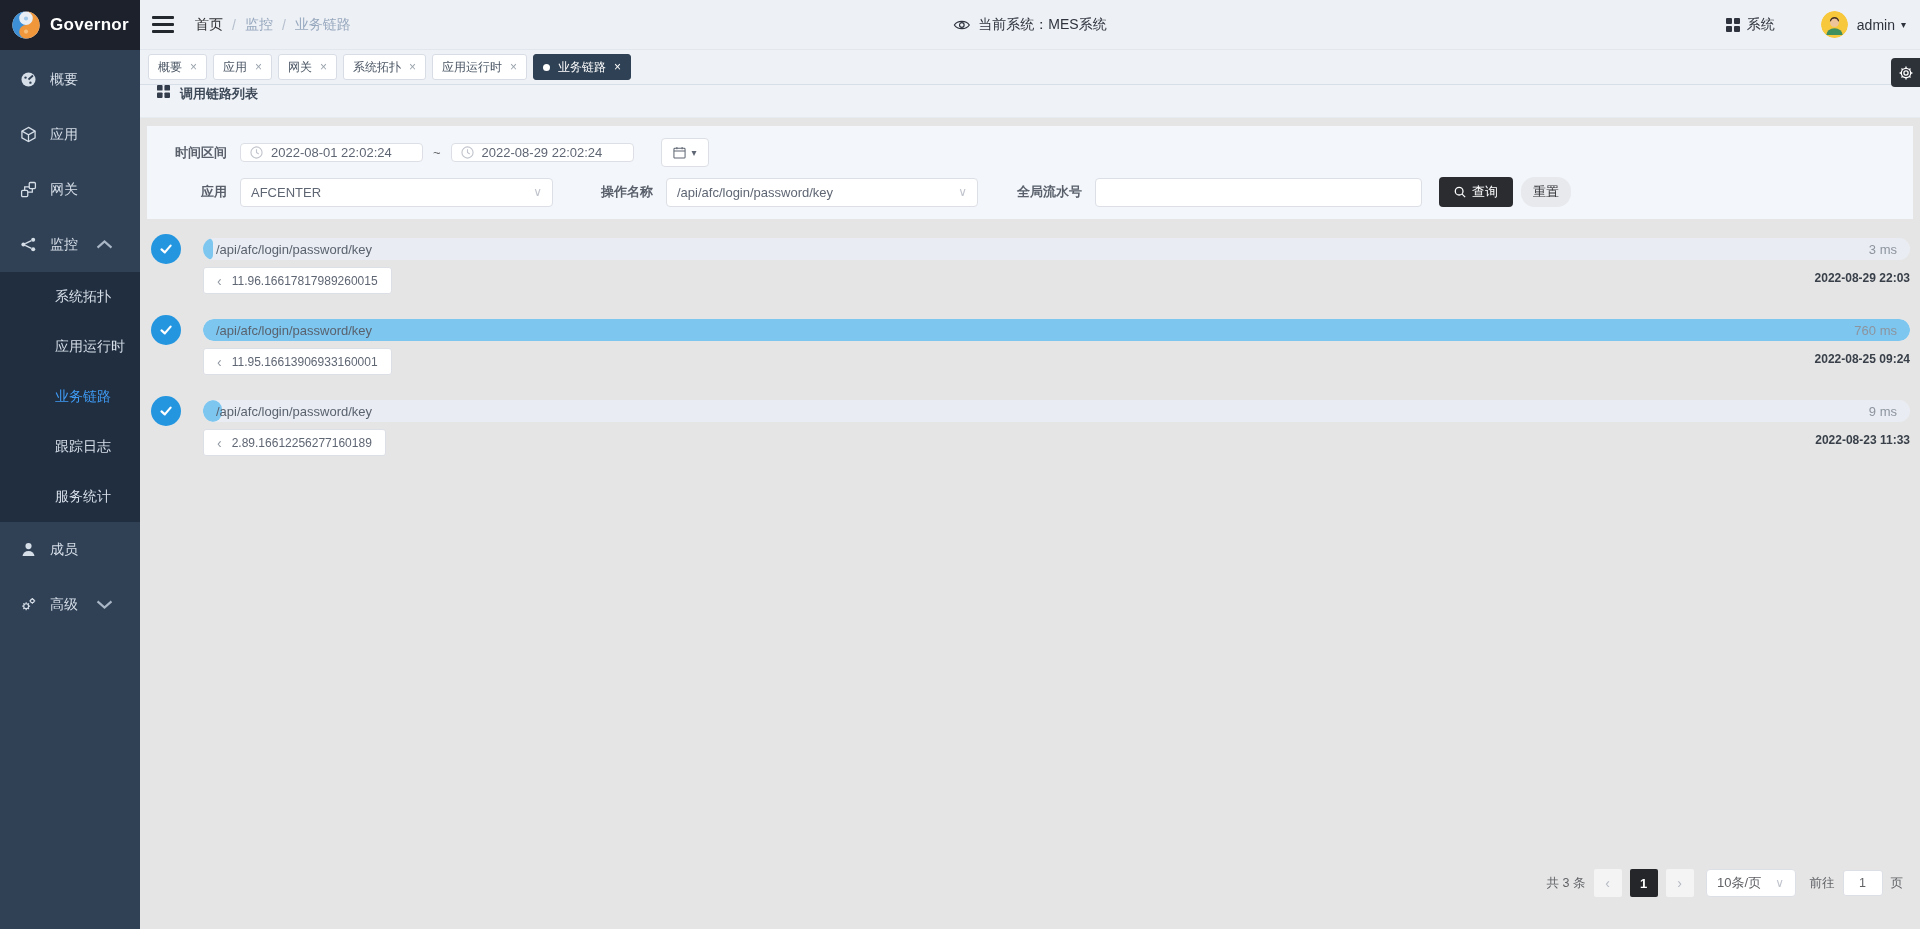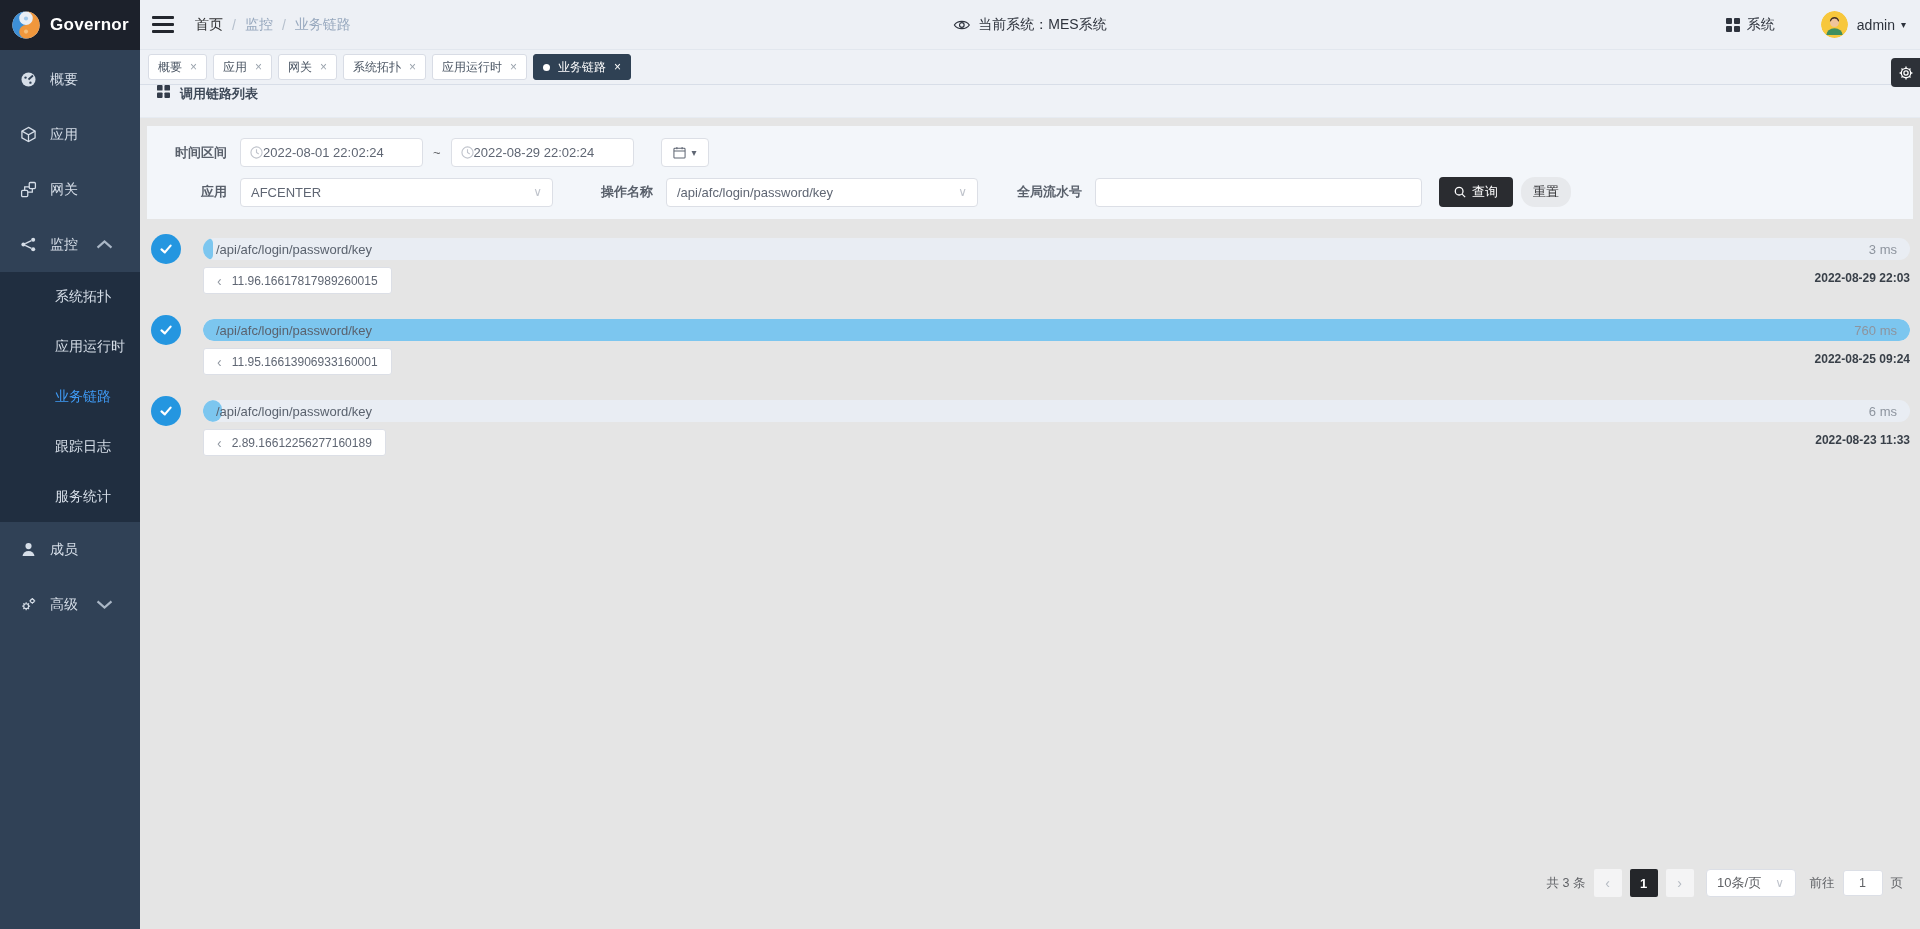--- a/index.html
+++ b/index.html
@@ -48,21 +48,21 @@
   .content { flex:1; position:relative; overflow:hidden; }
   .section-bar { height:33px; background:#eff2f7; border-bottom:1px solid #e6ebf2; display:flex; padding:0 17px; gap:10px; }
   .section-title { font-size:13px; color:#3f4a59; font-weight:700; }
 
   .filter-panel { margin:8px 7px 0; background:#f3f6fa; padding:12px 16px; }
   .filter-row { display:flex; align-items:center; }
   .filter-row + .filter-row { margin-top:10px; }
   .filter-label { width:64px; text-align:right; margin-right:13px; font-weight:700; font-size:13px; color:#59606b; flex:none; }
   .filter-label.w2 { margin-left:36px; }
   .filter-label.w3 { width:78px; margin-left:26px; }
-  .date-input { width:183px; height:29px; background:#fff; border:1px solid #dcdfe6; border-radius:4px; display:flex; align-items:center; padding:0 9px; font-size:13px; color:#5f6673; }
+  .date-input { width:183px; height:19px; background:#fff; border:1px solid #dcdfe6; border-radius:4px; display:flex; align-items:center; padding:0 9px; gap:8px; font-size:13px; color:#5f6673; }
   .range-sep { margin:0 10px; color:#606266; font-size:13px; }
   .cal-btn { margin-left:27px; width:48px; height:29px; background:#fff; border:1px solid #dcdfe6; border-radius:4px; display:flex; align-items:center; justify-content:center; gap:6px; color:#5f6673; cursor:pointer; font-size:10px; }
   .select { height:29px; background:#fff; border:1px solid #dcdfe6; border-radius:4px; display:flex; align-items:center; justify-content:space-between; padding:0 10px; font-size:13px; color:#5f6673; cursor:pointer; }
   .select .caret { color:#c0c4cc; font-size:12px; margin-left:8px; }
   .app-select { width:313px; }
   .op-select { width:312px; }
   .text-input { width:327px; height:29px; background:#fff; border:1px solid #dcdfe6; border-radius:4px; padding:0 10px; font-size:13px; color:#5f6673; }
   .search-btn { margin-left:17px; height:30px; padding:0 15px; background:#2a2c30; color:#fff; border:none; border-radius:4px; font-size:13px; display:inline-flex; align-items:center; gap:6px; cursor:pointer; }
   .reset-btn { margin-left:8px; height:30px; padding:0 12px; background:#e7e9ec; color:#303133; border:none; border-radius:14px; font-size:13px; cursor:pointer; }
 
@@ -374,21 +374,21 @@
       <div class="trace-item">
         <div class="check-circle">
           <svg width="16" height="16" viewBox="0 0 16 16">
               <path d="M3.5 8.4 L6.8 11.4 L12.6 4.6" stroke="#fff" stroke-width="2.2" fill="none" stroke-linecap="round" stroke-linejoin="round"></path>
             </svg>
         </div>
         <div class="trace-body">
           <div class="trace-bar">
             <span class="trace-fill" style="width: 1.1%;"></span>
             <span class="trace-path">/api/afc/login/password/key</span>
-            <span class="trace-duration">6 ms</span>
+            <span class="trace-duration">9 ms</span>
           </div>
           <div class="trace-meta">
             <button class="trace-id-btn">
               <span class="chev">‹</span>
               <span>2.89.16612256277160189</span>
             </button>
             <span class="trace-time">2022-08-23 11:33</span>
           </div>
         </div>
       </div>

